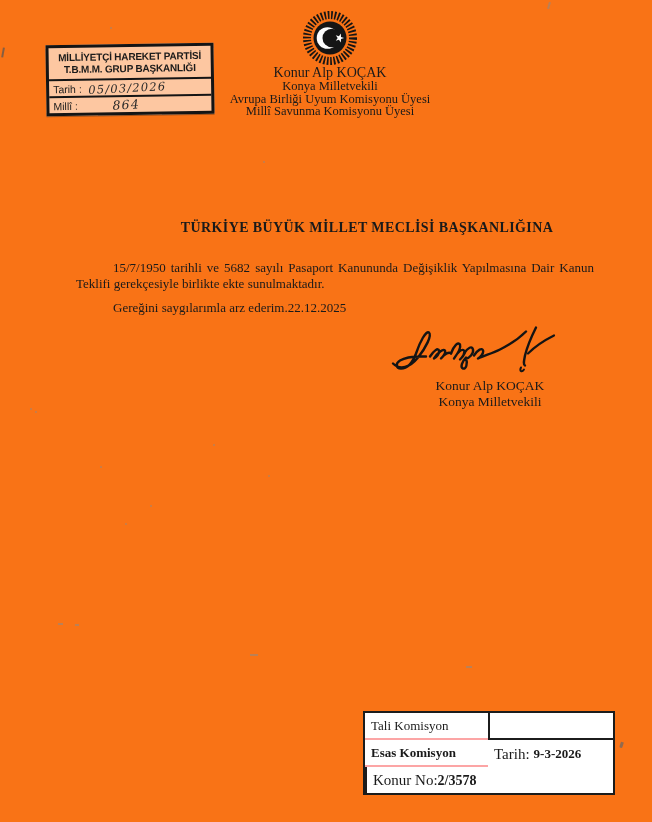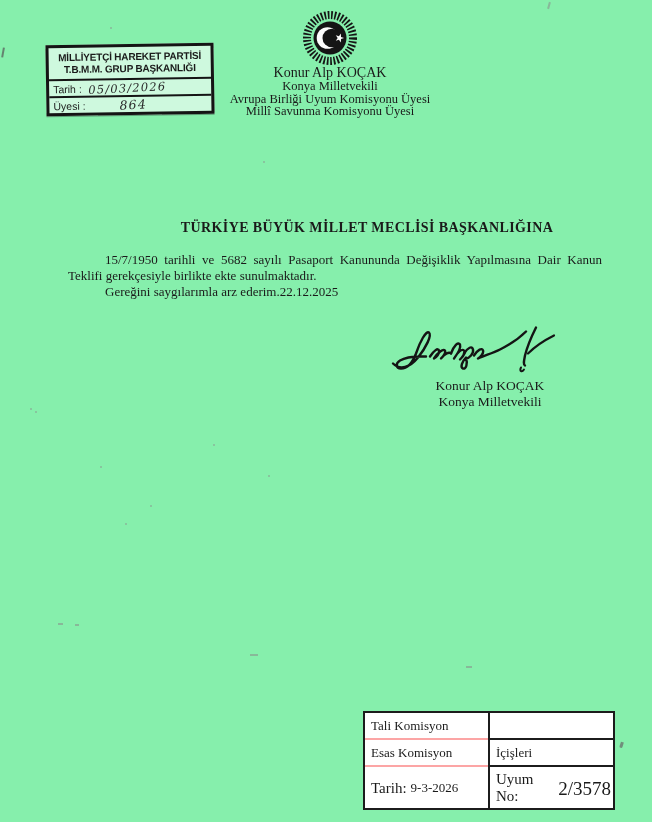--- a/index.html
+++ b/index.html
@@ -4,21 +4,21 @@
 <style>
   html,body { margin:0; padding:0; }
   body {
     width:652px; height:822px;
     background:#ffffff;
     position:relative;
     font-family:"Liberation Serif", serif;
     color:#1a1a1a;
     overflow:hidden;
   }
-  .page { position:absolute; inset:0; background:#86efac; }
+  .page { position:absolute; inset:0; background:#f97316; }
 
   
   .stamp {
     position:absolute; left:46px; top:44px; width:162px;
     border:3px solid #141414;
     transform:rotate(-0.9deg);
     background:rgba(255,255,255,0.6);
     font-family:"Liberation Sans", sans-serif;
     box-shadow:0 1px 0 rgba(20,20,20,0.35);
   }
@@ -54,21 +54,21 @@
   .heading {
     position:absolute; left:0; top:220px; width:652px;
     text-align:center; font-weight:bold; font-size:14px;
     letter-spacing:0.4px;
     margin-left:41px;
   }
   .body-text {
     position:absolute; left:68px; top:252px; width:534px;
     font-size:13px; line-height:15.8px;
   }
-  .body-text p { margin:0; text-indent:37px; }
+  .body-text p { margin:8px; text-indent:37px; }
   .p-justify { text-align:justify; }
 
   
   .sig-scribble { position:absolute; left:388px; top:323px; width:175px; height:56px; }
   .sig-block {
     position:absolute; left:400px; top:378px; width:180px;
     text-align:center; font-size:13.5px; line-height:15.5px;
   }
 
   
@@ -79,24 +79,24 @@
     font-size:13px;
   }
   .rt-title {
     grid-column:1 / 3; text-align:center; font-weight:bold;
     font-size:13.5px; padding:4px 0 3px; border-bottom:2px solid #1c1c1c;
   }
   .rt-cell { padding:4px 2px 3px 6px; min-height:18px; display:flex; align-items:center; }
   .rt-left  { border-bottom:2px solid #fca5a5; }
   .rt-right { border-bottom:2px solid #1c1c1c; border-left:2px solid #1c1c1c; }
   .rt-last  { border-bottom:none; }
-  .rt-bold  { font-weight:normal; }
+  .rt-bold  { font-weight:bold; }
   .rt-prefix { font-size:15px; }
-  .rt-date { font-weight:normal; margin-left:4px; }
-  .rt-esasno { font-weight:normal; font-size:19px; line-height:19px; }
+  .rt-date { font-weight:bold; margin-left:4px; }
+  .rt-esasno { font-weight:bold; font-size:14px; line-height:19px; }
 
   
   .speck { position:absolute; background:#8a8a8a; opacity:0.55; }
   .speck.dot { width:2px; height:2px; border-radius:50%; }
   .speck.dash { height:2px; }
   .speck.tick { width:2px; }
   .corner-mark {
     position:absolute; left:2px; top:48px; width:6px; height:10px;
     border-left:2px solid #555; opacity:0.7; transform:rotate(10deg);
   }
@@ -113,21 +113,21 @@
   <div class="stamp">
     <div class="stamp-header">
       <div>MİLLİYETÇİ HAREKET PARTİSİ</div>
       <div>T.B.M.M. GRUP BAŞKANLIĞI</div>
     </div>
     <div class="stamp-row">
       <span class="stamp-label">Tarih :</span>
       <span class="handwriting hw-tarih">05/03/2026</span>
     </div>
     <div class="stamp-row">
-      <span class="stamp-label">Üyesi :</span>
+      <span class="stamp-label">Millî :</span>
       <span class="handwriting hw-sayi">864</span>
     </div>
   </div>
 
   <div class="emblem">
     <svg width="58" height="58" viewBox="0 0 58 58">
       <circle cx="29" cy="29" r="23" fill="none" stroke="#151515" stroke-width="8" stroke-dasharray="1.7 1.7"></circle>
       <circle cx="29" cy="29" r="16.5" fill="#151515"></circle>
       <circle cx="26.5" cy="29" r="10.8" fill="#fdfdfd"></circle>
       <circle cx="30.8" cy="29" r="9.3" fill="#151515"></circle>
@@ -168,28 +168,27 @@
     <div>Konur Alp KOÇAK</div>
     <div>Konya Milletvekili</div>
   </div>
 
   <div class="routing">
 
     <div class="rt-cell rt-left">Tali Komisyon</div>
     <div class="rt-cell rt-right"></div>
 
     <div class="rt-cell rt-left rt-bold">Esas Komisyon</div>
-    <div class="rt-cell rt-right rt-bold">İçişleri</div>
 
     <div class="rt-cell rt-left rt-last">
       <span class="rt-prefix">Tarih:</span>
       <span class="rt-date">9-3-2026</span>
     </div>
     <div class="rt-cell rt-right rt-last">
-      <span class="rt-prefix">Uyum No:</span>
+      <span class="rt-prefix">Konur No:</span>
       <span class="rt-esasno">2/3578</span>
     </div>
   </div>
 
   <div class="corner-mark"></div>
   <div class="comma-mark"></div>
   <div class="speck tick" style="left:548px; top:2px; height:7px; transform:rotate(15deg);"></div>
   <div class="speck dot" style="left:110px; top:27px;"></div>
   <div class="speck dot" style="left:263px; top:161px;"></div>
   <div class="speck dot" style="left:30px; top:408px;"></div>

